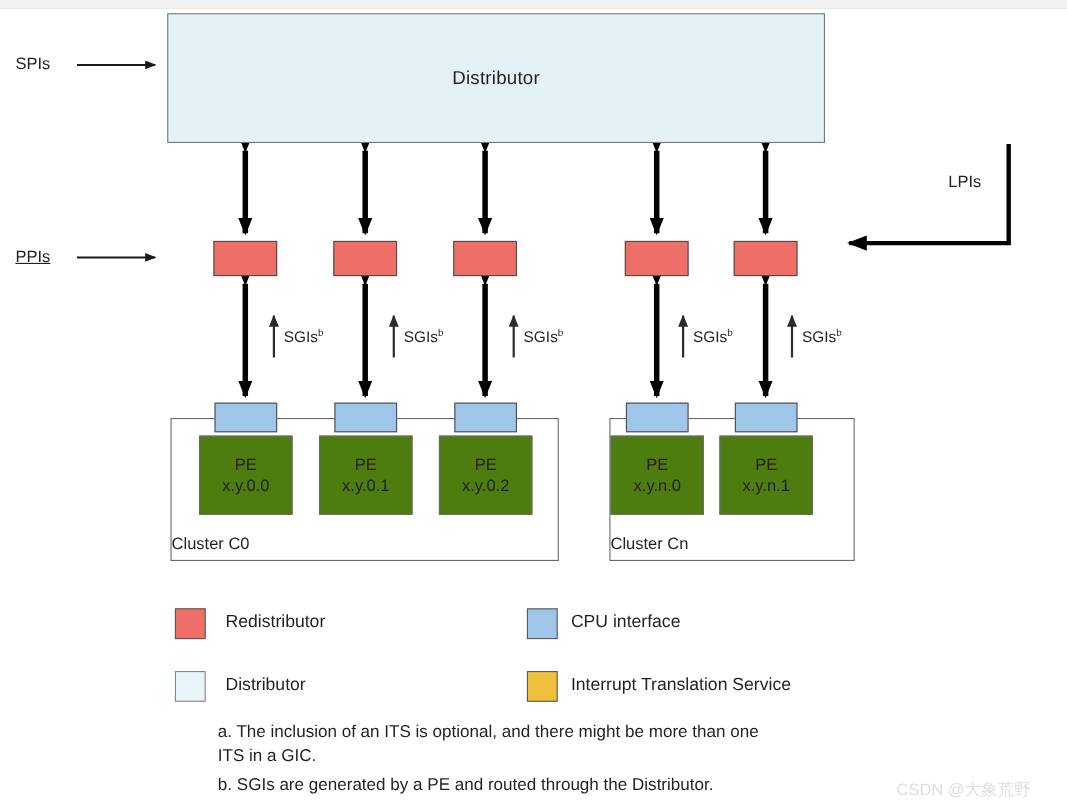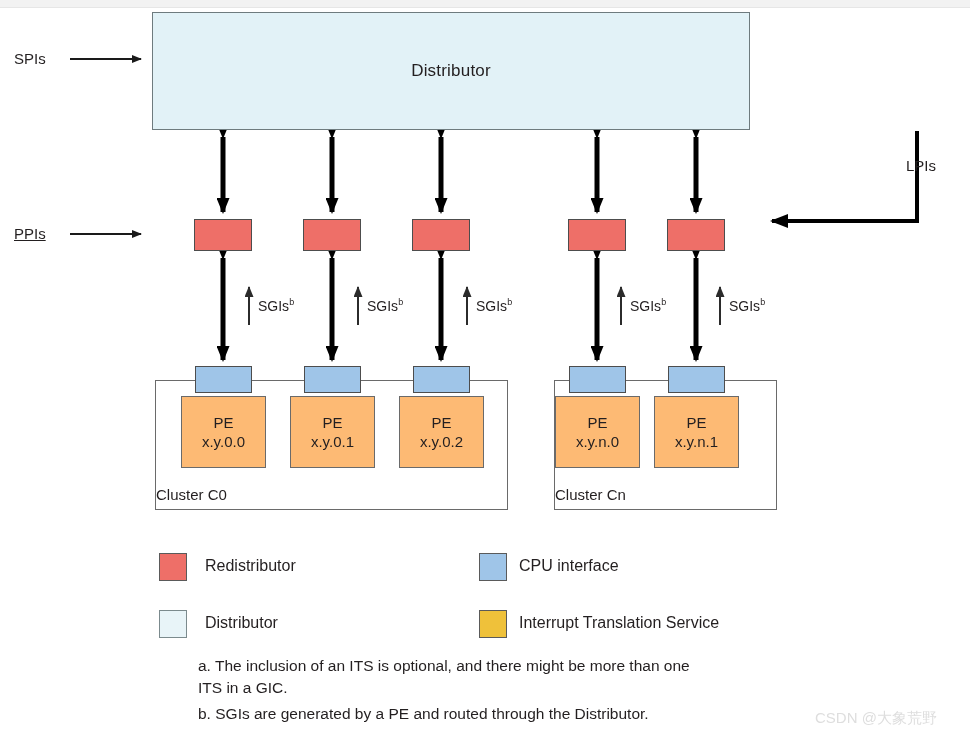--- a/index.html
+++ b/index.html
@@ -76,21 +76,21 @@
   .cluster-label {
     position: absolute;
     left: 0;
     bottom: 6px;
     width: 100%;
     text-align: left;
     font-size: 15px;
     color: #231f20;
   }
   .pe-box {
-    background: #fdba74;
+    background: #4d7c0f;
     border: 1.5px solid #6a6a6a;
     flex-direction: column;
     line-height: 1.28;
     font-size: 15px;
     color: #231f20;
   }
   .edge-label {
     position: absolute;
     font-size: 15px;
     color: #231f20;
@@ -267,21 +267,21 @@
   </div>
 
   <div class="box cpuif-box" style="left:195px; top:366px; width:57px; height:27px;"></div>
   <div class="box cpuif-box" style="left:304px; top:366px; width:57px; height:27px;"></div>
   <div class="box cpuif-box" style="left:413px; top:366px; width:57px; height:27px;"></div>
   <div class="box cpuif-box" style="left:569px; top:366px; width:57px; height:27px;"></div>
   <div class="box cpuif-box" style="left:668px; top:366px; width:57px; height:27px;"></div>
 
   <div class="edge-label" style="left:14px; top:50px;">SPIs</div>
   <div class="edge-label" style="left:14px; top:225px;text-decoration:underline;">PPIs</div>
-  <div class="edge-label" style="left:862px; top:157px;margin-left:44px;">LPIs</div>
+  <div class="edge-label" style="left:862px; top:157px;">LPIs</div>
 
   <div class="sgi-label" style="left:258px; top:297px;"><span>SGIs</span><sup>b</sup></div>
   <div class="sgi-label" style="left:367px; top:297px;"><span>SGIs</span><sup>b</sup></div>
   <div class="sgi-label" style="left:476px; top:297px;"><span>SGIs</span><sup>b</sup></div>
   <div class="sgi-label" style="left:630px; top:297px;"><span>SGIs</span><sup>b</sup></div>
   <div class="sgi-label" style="left:729px; top:297px;"><span>SGIs</span><sup>b</sup></div>
 
   <div class="legend-swatch sw-redis" style="left:159px; top:553px;"></div>
   <div class="legend-text" style="left:205px; top:557px;">Redistributor</div>
 

